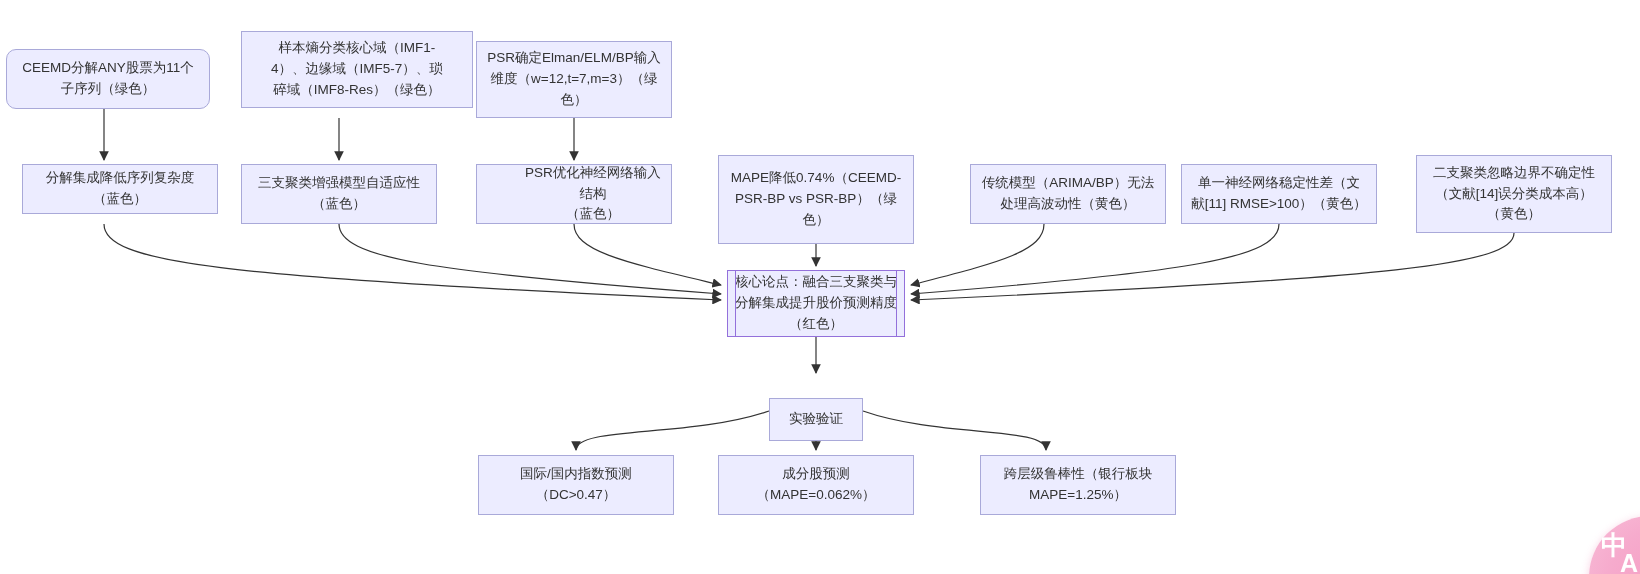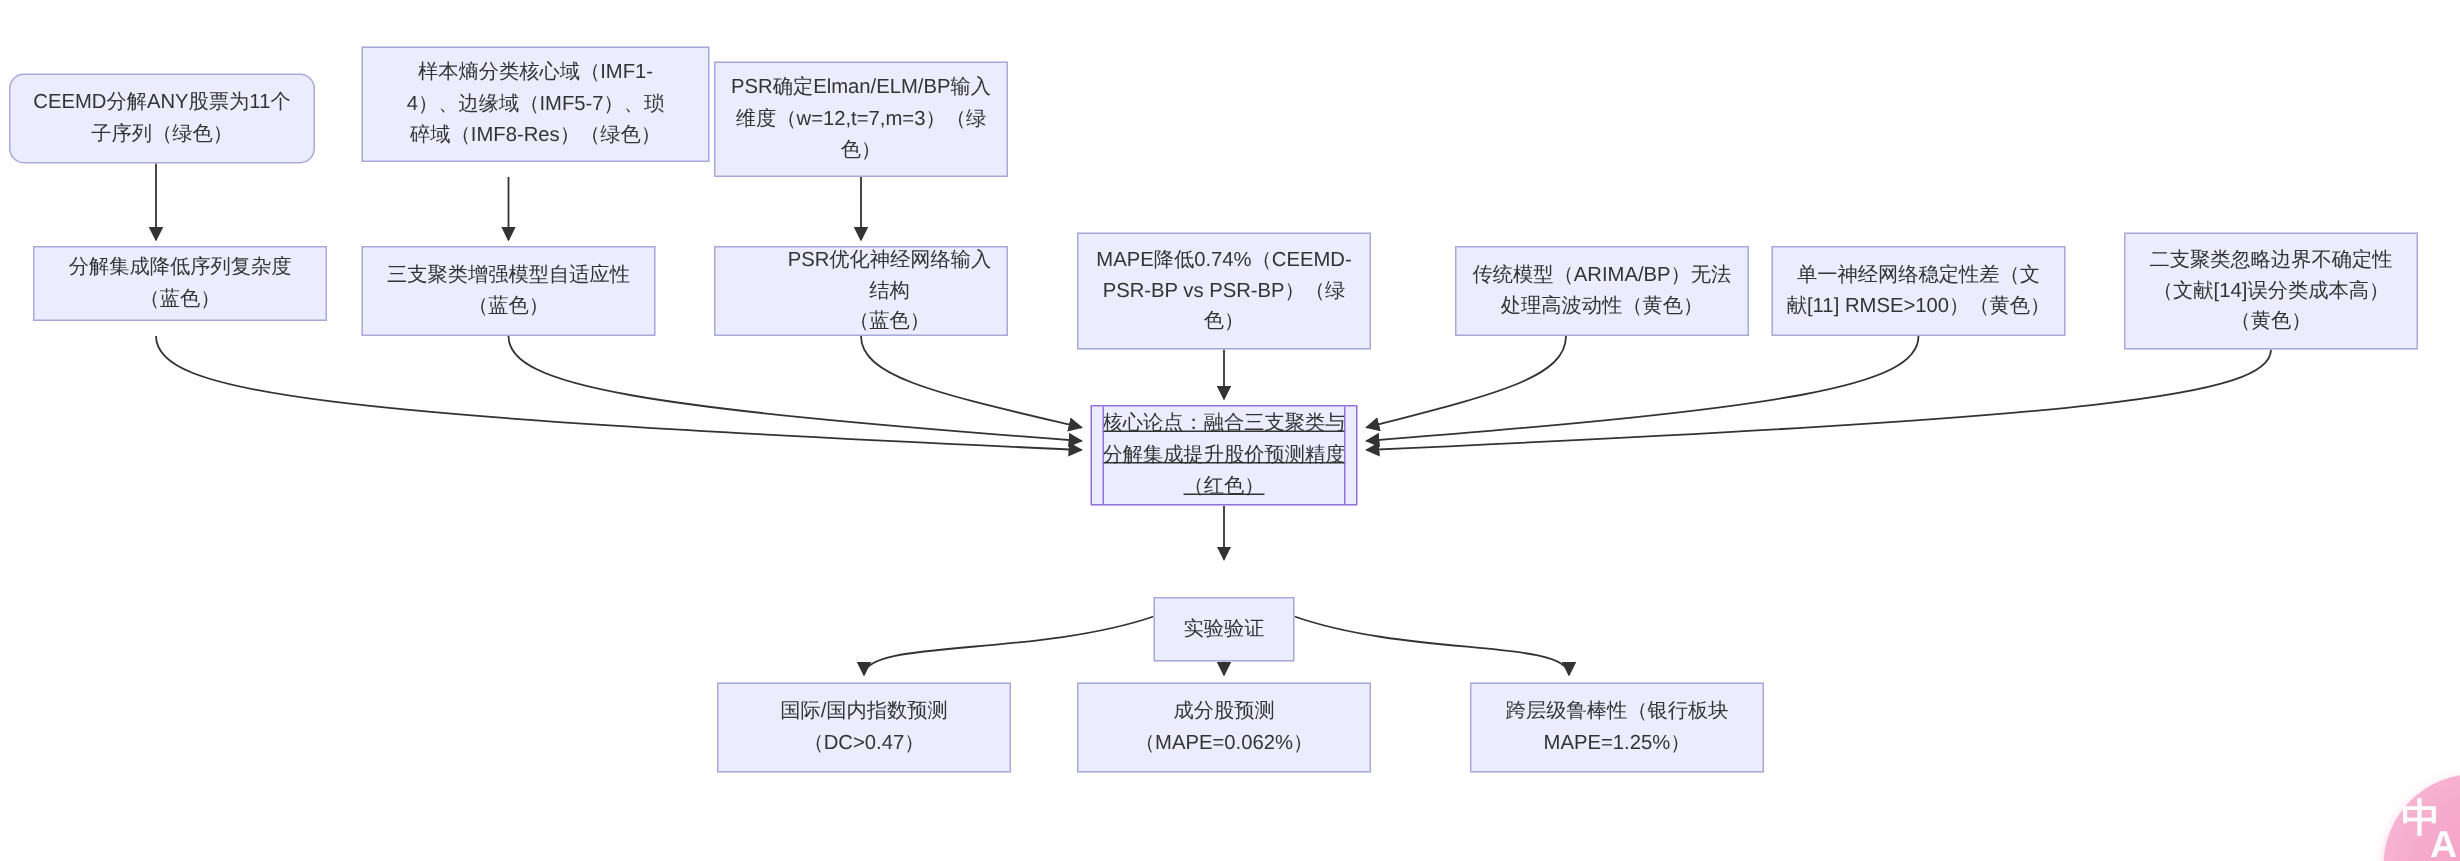--- a/index.html
+++ b/index.html
@@ -20,21 +20,20 @@
     line-height: 1.55;
     display: flex;
     align-items: center;
     justify-content: center;
     text-align: center;
     white-space: pre-line;
     padding: 2px 6px;
   }
   .node.subroutine {
     border-color: #9370DB;
-    text-decoration: underline;
   }
   .node.subroutine::before,
   .node.subroutine::after {
     content: "";
     position: absolute;
     top: 0; bottom: 0;
     width: 0;
     border-left: 1px solid #9370DB;
   }
   .node.subroutine::before { left: 7px; }
@@ -100,21 +99,21 @@
 碎域（IMF8-Res）（绿色）</div>
       <div class="node" style="left: 476px; top: 41px; width: 196px; height: 77px;">PSR确定Elman/ELM/BP输入
 维度（w=12,t=7,m=3）（绿
 色）</div>
       <div class="node" style="left: 22px; top: 164px; width: 196px; height: 50px;">分解集成降低序列复杂度
 （蓝色）</div>
       <div class="node" style="left: 241px; top: 164px; width: 196px; height: 60px;">三支聚类增强模型自适应性
 （蓝色）</div>
       <div class="node" style="left: 476px; top: 164px; width: 196px; height: 60px; padding-left: 44px;">PSR优化神经网络输入结构
 （蓝色）</div>
-      <div class="node" style="left: 718px; top: 155px; width: 196px; height: 78px;">MAPE降低0.74%（CEEMD-
+      <div class="node" style="left: 718px; top: 155px; width: 196px; height: 89px;">MAPE降低0.74%（CEEMD-
 PSR-BP vs PSR-BP）（绿
 色）</div>
       <div class="node" style="left: 946px; top: 164px; width: 196px; height: 60px; margin-left: 24px;">传统模型（ARIMA/BP）无法
 处理高波动性（黄色）</div>
       <div class="node" style="left: 1181px; top: 164px; width: 196px; height: 60px;">单一神经网络稳定性差（文
 献[11] RMSE&gt;100）（黄色）</div>
       <div class="node" style="left: 1416px; top: 155px; width: 196px; height: 78px;">二支聚类忽略边界不确定性
 （文献[14]误分类成本高）
 （黄色）</div>
       <div class="node subroutine" style="left: 727px; top: 270px; width: 178px; height: 67px;">核心论点：融合三支聚类与

